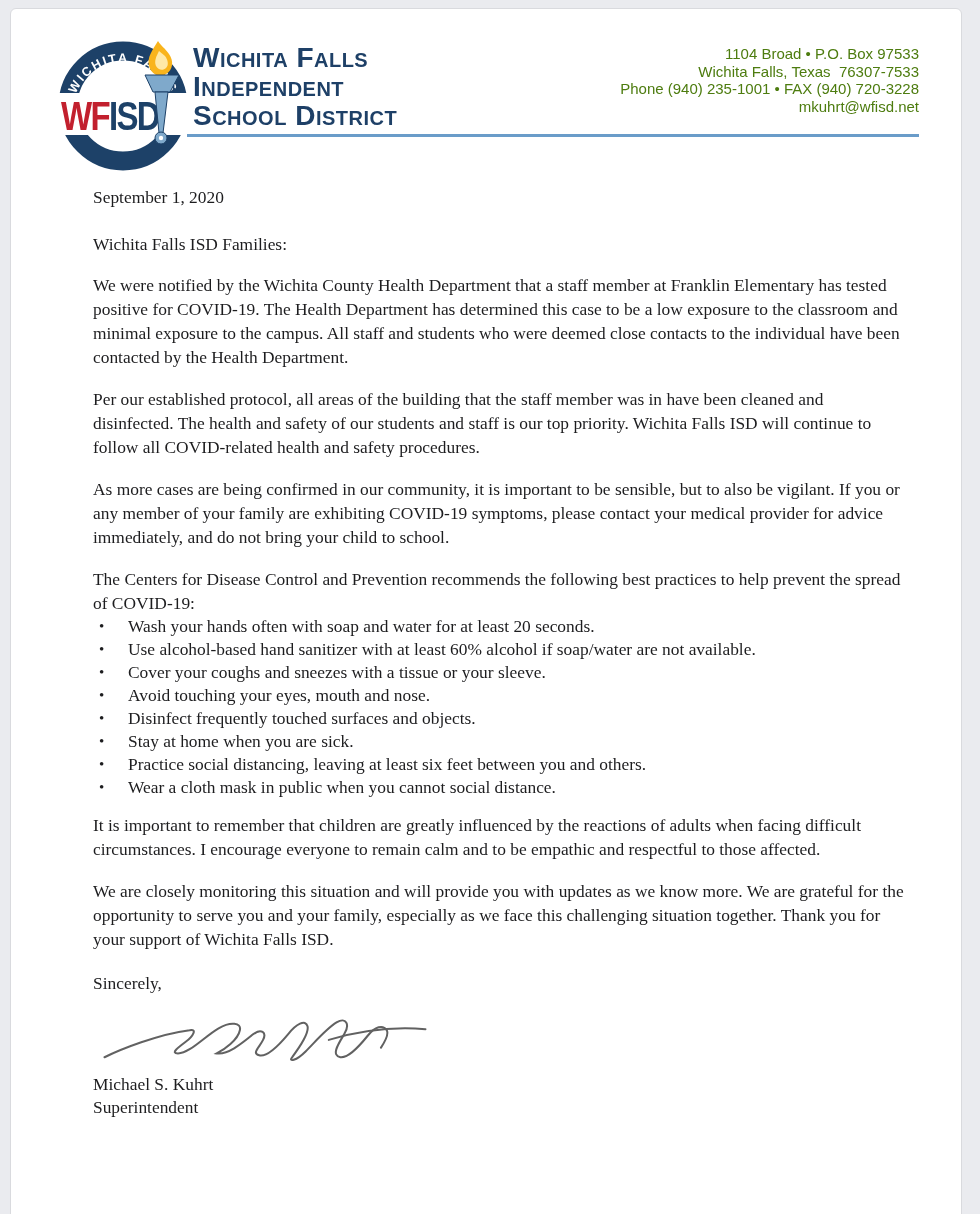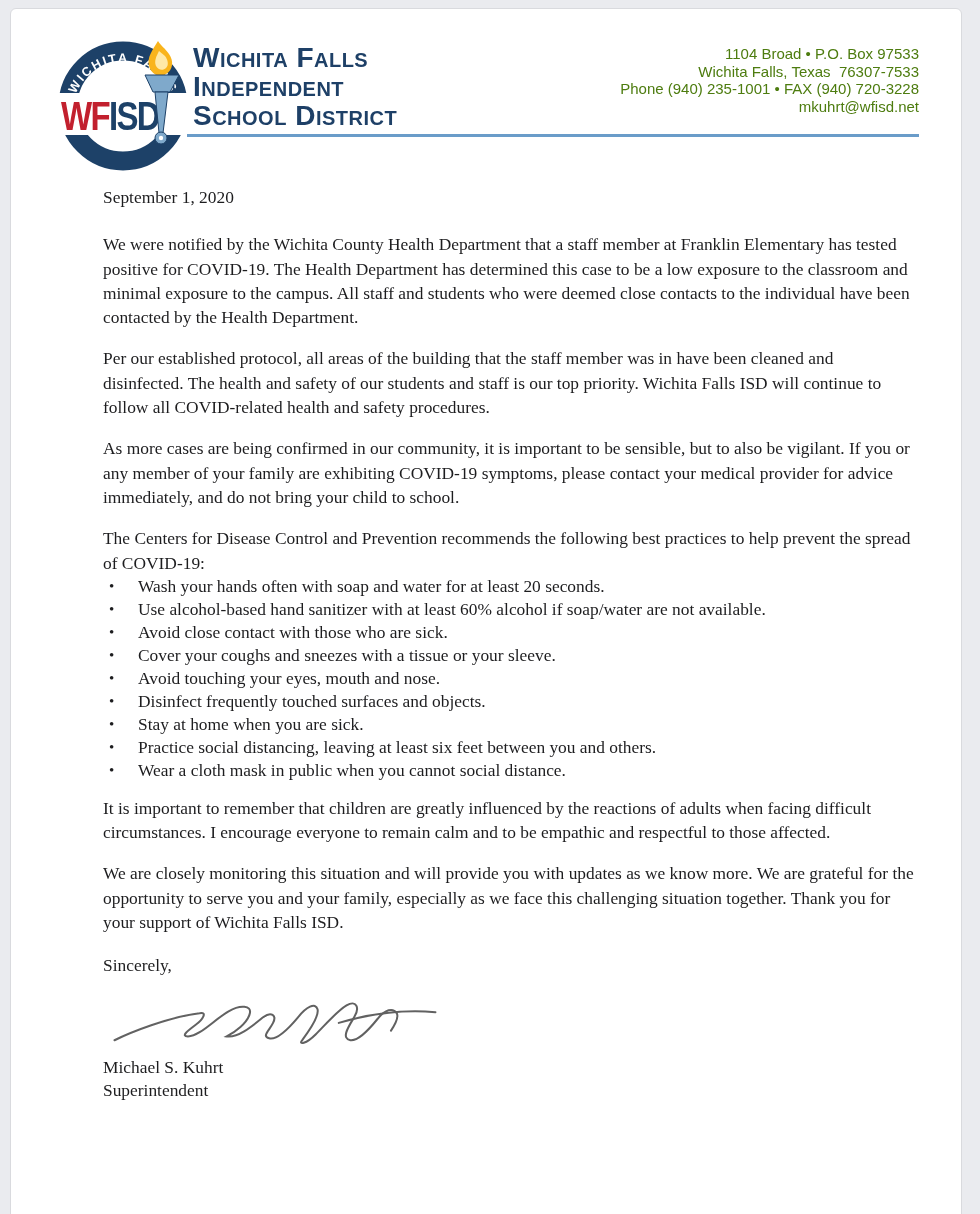--- a/index.html
+++ b/index.html
@@ -46,21 +46,21 @@
   .tagline {
     position: absolute; left: 182px; top: 132px;
     font-family: "Liberation Sans", sans-serif;
     font-style: italic; font-weight: bold;
     font-size: 16.5px;
     color: #1b2740;
   }
 
   
   .letter {
-    position: absolute; left: 92px; top: 176px; width: 812px;
+    position: absolute; left: 82px; top: 176px; width: 812px;
     font-size: 17.4px; line-height: 24.3px;
     color: #1d1d1f;
   }
   .letter .date { margin-bottom: 23px; }
   .letter .salutation { margin-bottom: 16px; }
   .letter p.para { margin-bottom: 17px; }
   .letter p.para.intro { margin-bottom: 0; }
   ul.cdc-list { list-style: none; margin-bottom: 14px; }
   ul.cdc-list li {
     position: relative;
@@ -118,30 +118,30 @@
     <div class="contact-line">1104 Broad • P.O. Box 97533</div>
     <div class="contact-line">Wichita Falls, Texas  76307-7533</div>
     <div class="contact-line">Phone (940) 235-1001 • FAX (940) 720-3228</div>
     <div class="contact-line">mkuhrt@wfisd.net</div>
   </div>
 
   <div class="header-rule"></div>
 
   <div class="letter">
     <p class="date">September 1, 2020</p>
+    <p class="salutation">Wichita Falls ISD Families:</p>
 
     <p class="para">We were notified by the Wichita County Health Department that a staff member at Franklin Elementary has tested positive for COVID-19. The Health Department has determined this case to be a low exposure to the classroom and minimal exposure to the campus. All staff and students who were deemed close contacts to the individual have been contacted by the Health Department.</p>
     <p class="para">Per our established protocol, all areas of the building that the staff member was in have been cleaned and disinfected. The health and safety of our students and staff is our top priority. Wichita Falls ISD will continue to follow all COVID-related health and safety procedures.</p>
     <p class="para">As more cases are being confirmed in our community, it is important to be sensible, but to also be vigilant. If you or any member of your family are exhibiting COVID-19 symptoms, please contact your medical provider for advice immediately, and do not bring your child to school.</p>
     <p class="para intro">The Centers for Disease Control and Prevention recommends the following best practices to help prevent the spread of COVID-19:</p>
 
     <ul class="cdc-list">
       <li>Wash your hands often with soap and water for at least 20 seconds.</li>
       <li>Use alcohol-based hand sanitizer with at least 60% alcohol if soap/water are not available.</li>
-      <li>Avoid close contact with those who are sick.</li>
       <li>Cover your coughs and sneezes with a tissue or your sleeve.</li>
       <li>Avoid touching your eyes, mouth and nose.</li>
       <li>Disinfect frequently touched surfaces and objects.</li>
       <li>Stay at home when you are sick.</li>
       <li>Practice social distancing, leaving at least six feet between you and others.</li>
       <li>Wear a cloth mask in public when you cannot social distance.</li>
     </ul>
 
     <p class="para">It is important to remember that children are greatly influenced by the reactions of adults when facing difficult circumstances. I encourage everyone to remain calm and to be empathic and respectful to those affected.</p>
     <p class="para" style="margin-bottom:19px">We are closely monitoring this situation and will provide you with updates as we know more. We are grateful for the opportunity to serve you and your family, especially as we face this challenging situation together. Thank you for your support of Wichita Falls ISD.</p>

